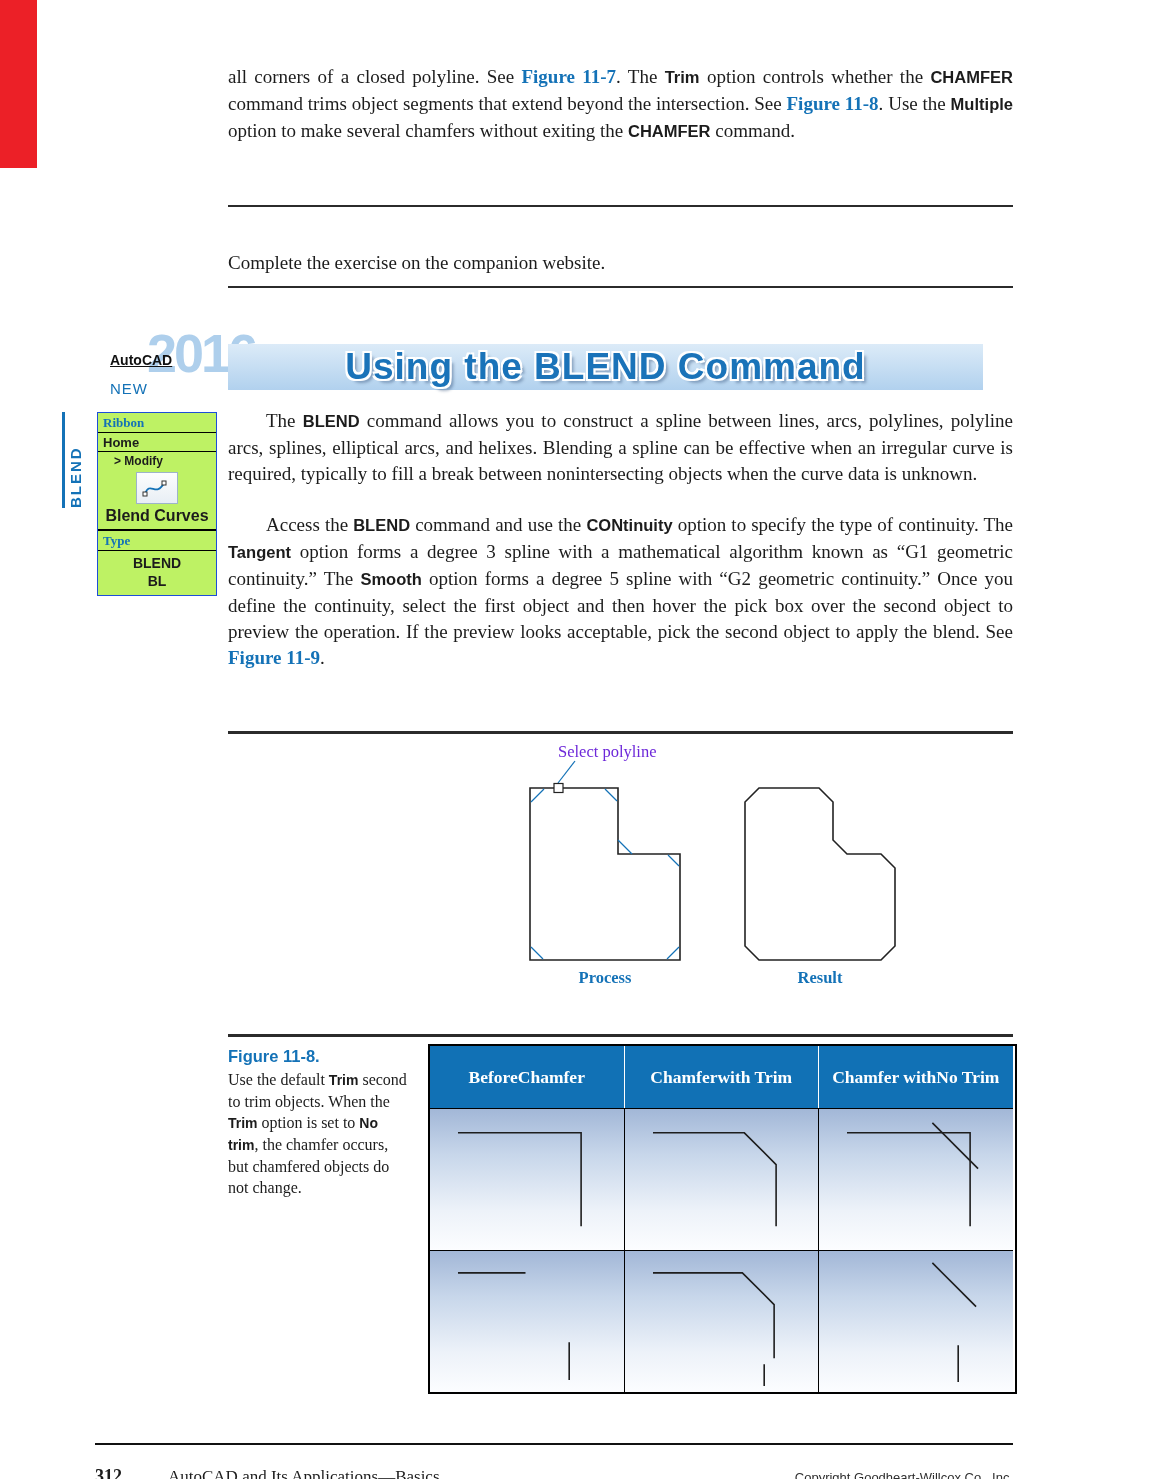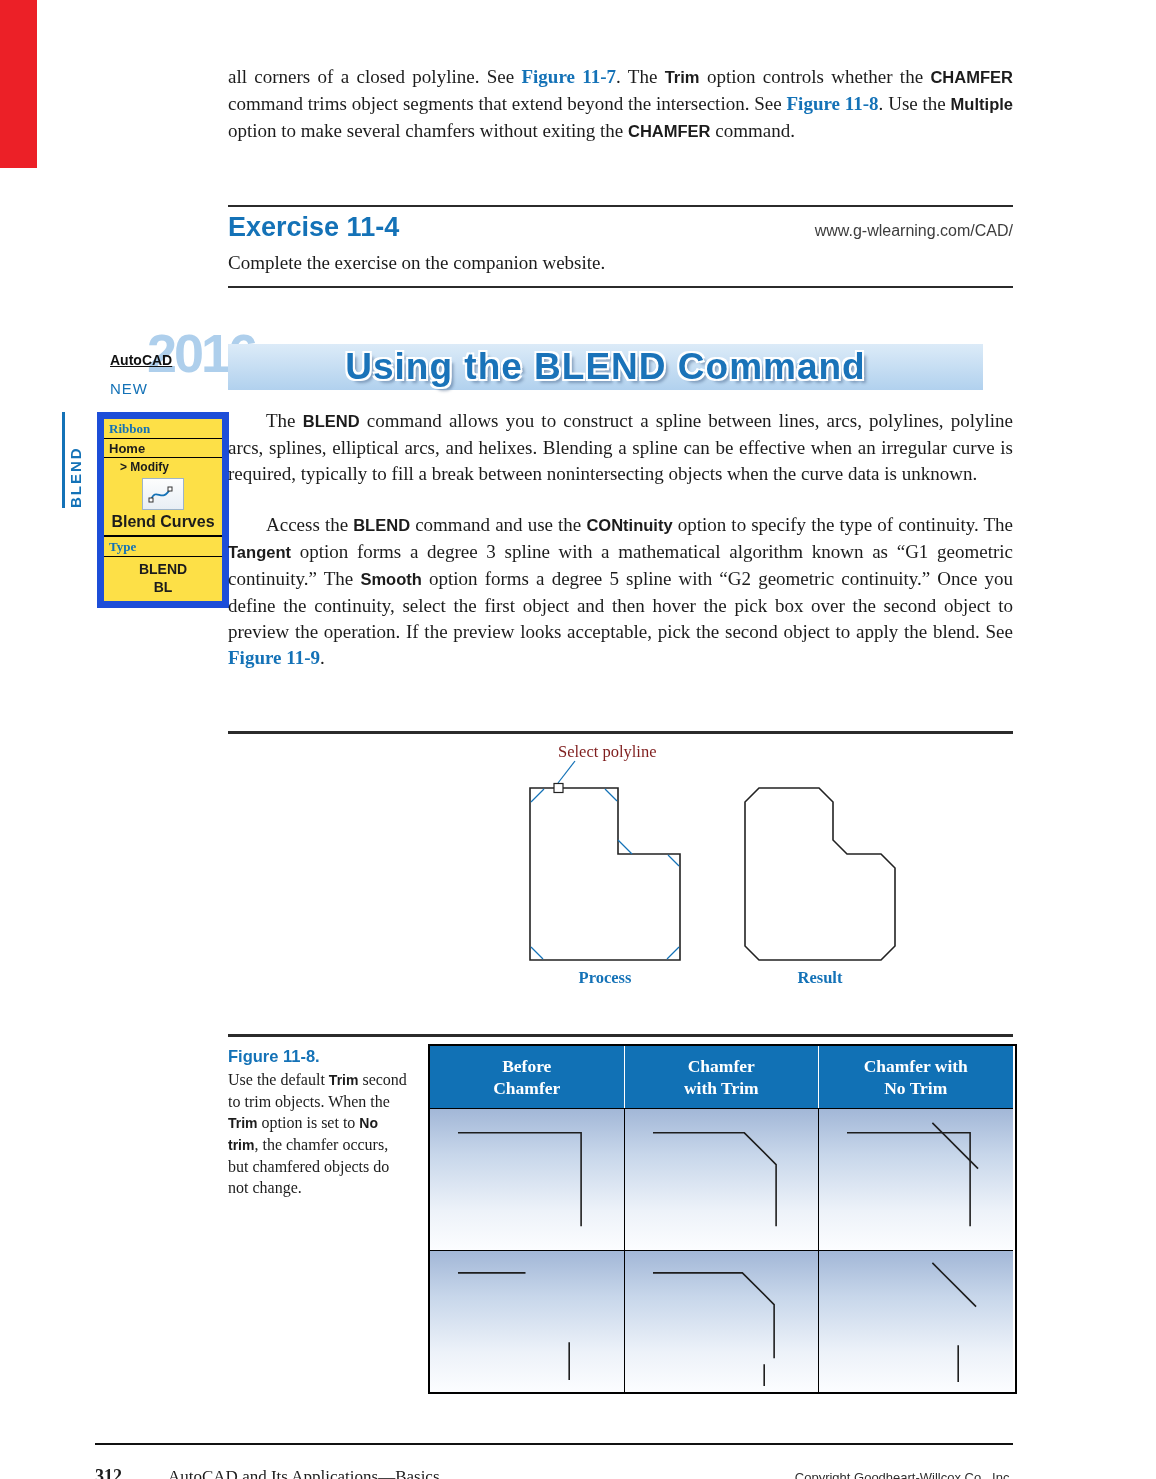--- a/index.html
+++ b/index.html
@@ -40,55 +40,55 @@
   .banner-title { font-family:"Liberation Sans", sans-serif; font-weight:700; font-size:37px;
     color:#1a73b9; letter-spacing:1px;
     text-shadow:-2px -2px 0 #fff, 2px -2px 0 #fff, -2px 2px 0 #fff, 2px 2px 0 #fff, 4px 4px 3px rgba(55,85,125,.45); }
 
   
   .v-rule { position:absolute; left:62px; top:412px; width:3px; height:96px; background:#1472b7; }
   .v-label { position:absolute; left:67px; top:412px; height:96px;
     writing-mode:vertical-rl; transform:rotate(180deg);
     font-family:"Liberation Sans", sans-serif; font-weight:700; font-size:15px;
     letter-spacing:2px; color:#1472b7; }
-  .ribbon-box { position:absolute; left:97px; top:412px; width:118px; border:7px solid #1d4ed8;
-    background:#fde047; font-family:"Liberation Sans", sans-serif; }
+  .ribbon-box { position:absolute; left:97px; top:412px; width:118px; border:1px solid #1d4ed8;
+    background:#bef264; font-family:"Liberation Sans", sans-serif; }
   .rb-head { font-family:"Liberation Serif", serif; font-weight:700; font-size:13px; color:#1472b7;
     padding:2px 5px 1px; border-bottom:1px solid #000; }
   .rb-home { font-weight:700; font-size:13px; padding:2px 5px 1px; border-bottom:1px solid #000; }
   .rb-path { font-weight:700; font-size:12px; padding:2px 5px 1px 16px; }
   .rb-icon { width:40px; height:30px; margin:3px auto 2px; border:1px solid #9db4c9;
     background:linear-gradient(180deg,#fdfdfd,#e8eef5); display:flex; align-items:center; justify-content:center; }
   .rb-tool { font-weight:700; font-size:16px; text-align:center; padding:1px 2px 4px; }
   .rb-div { border-top:2px solid #000; }
   .rb-cmd { font-weight:700; font-size:14px; text-align:center; line-height:18px; }
   .rb-pad-bottom { padding-bottom:5px; }
 
   
   .fig-caption { position:absolute; width:180px; font-size:16px; line-height:21px; text-align:left; }
   .fig-label { font-family:"Liberation Sans", sans-serif; font-weight:700; font-size:16.5px;
     color:#1472b7; display:block; margin-bottom:2px; }
   .fig-caption .seg-cmd { font-size:14px; }
 
   
   .fig7-diagram { position:absolute; left:425px; top:736px; width:588px; height:260px; }
   .fig7-svg { position:absolute; left:0; top:0; }
-  .anno { position:absolute; left:133px; top:6px; font-size:16.5px; color:#7f1d1d; }
+  .anno { position:absolute; left:133px; top:6px; font-size:16.5px; color:#6d28d9; }
   .shape-label { position:absolute; width:150px; text-align:center; font-weight:700;
     font-size:16.5px; color:#1472b7; top:232px; }
   .lbl-process { left:105px; }
   .lbl-result { left:320px; }
 
   
   .trim-table { position:absolute; left:428px; top:1044px; width:585px; border:2px solid #000;
     background:#fff; }
   .t-row { display:flex; }
   .t-head { width:193.5px; height:62px; background:#1171b5; color:#fff;
     font-family:"Liberation Serif", serif; font-weight:700; font-size:17.5px; line-height:22px;
-    display:flex; flex-direction:column; align-items:center; justify-content:center; text-align:center; }
+    display:flex; flex-direction:row; align-items:center; justify-content:center; text-align:center; }
   .t-head + .t-head { border-left:1px solid #fff; }
   .t-cell { width:193.5px; height:141px;
     background:linear-gradient(180deg,#a2b7d7 0%,#c7d6ea 32%,#edf2f9 72%,#fcfdff 100%);
     border-top:1px solid #000; }
   .t-cell + .t-cell { border-left:1px solid #000; }
 
   
   .footer-rule { position:absolute; left:95px; top:1443px; width:918px; height:2px; background:#111; }
   .footer { position:absolute; left:95px; top:1451px; width:918px; display:flex; align-items:baseline; }
   .pg-num { font-weight:700; font-size:18px; }
@@ -98,24 +98,20 @@
 </head>
 <body>
 
 <div class="page">
 
   <div class="red-tab"></div>
 
   <div class="body-text" style="position:absolute; left:228px; top:64px; width:785px;"><span class="seg-plain">all corners of a closed polyline. See </span><span class="seg-link">Figure 11-7</span><span class="seg-plain">. The </span><span class="seg-cmd">Trim</span><span class="seg-plain"> option controls whether the </span><span class="seg-cmd">CHAMFER</span><span class="seg-plain"> command trims object segments that extend beyond the intersection. See </span><span class="seg-link">Figure 11-8</span><span class="seg-plain">. Use the </span><span class="seg-cmd">Multiple</span><span class="seg-plain"> option to make several chamfers without exiting the </span><span class="seg-cmd">CHAMFER</span><span class="seg-plain"> command.</span></div>
 
   <div class="rule" style="left:228px; top:205px; width:785px;"></div>
-  <div class="ex-row">
-    <span class="ex-title">Exercise 11-4</span>
-    <span class="ex-url">www.g-wlearning.com/CAD/</span>
-  </div>
   <div class="ex-body">Complete the exercise on the companion website.</div>
   <div class="rule" style="left:228px; top:286px; width:785px;"></div>
 
   <div class="badge">
     <span class="badge-year">2016</span>
     <span class="badge-product">AutoCAD</span>
     <span class="badge-new">NEW</span>
   </div>
 
   <div class="banner">

